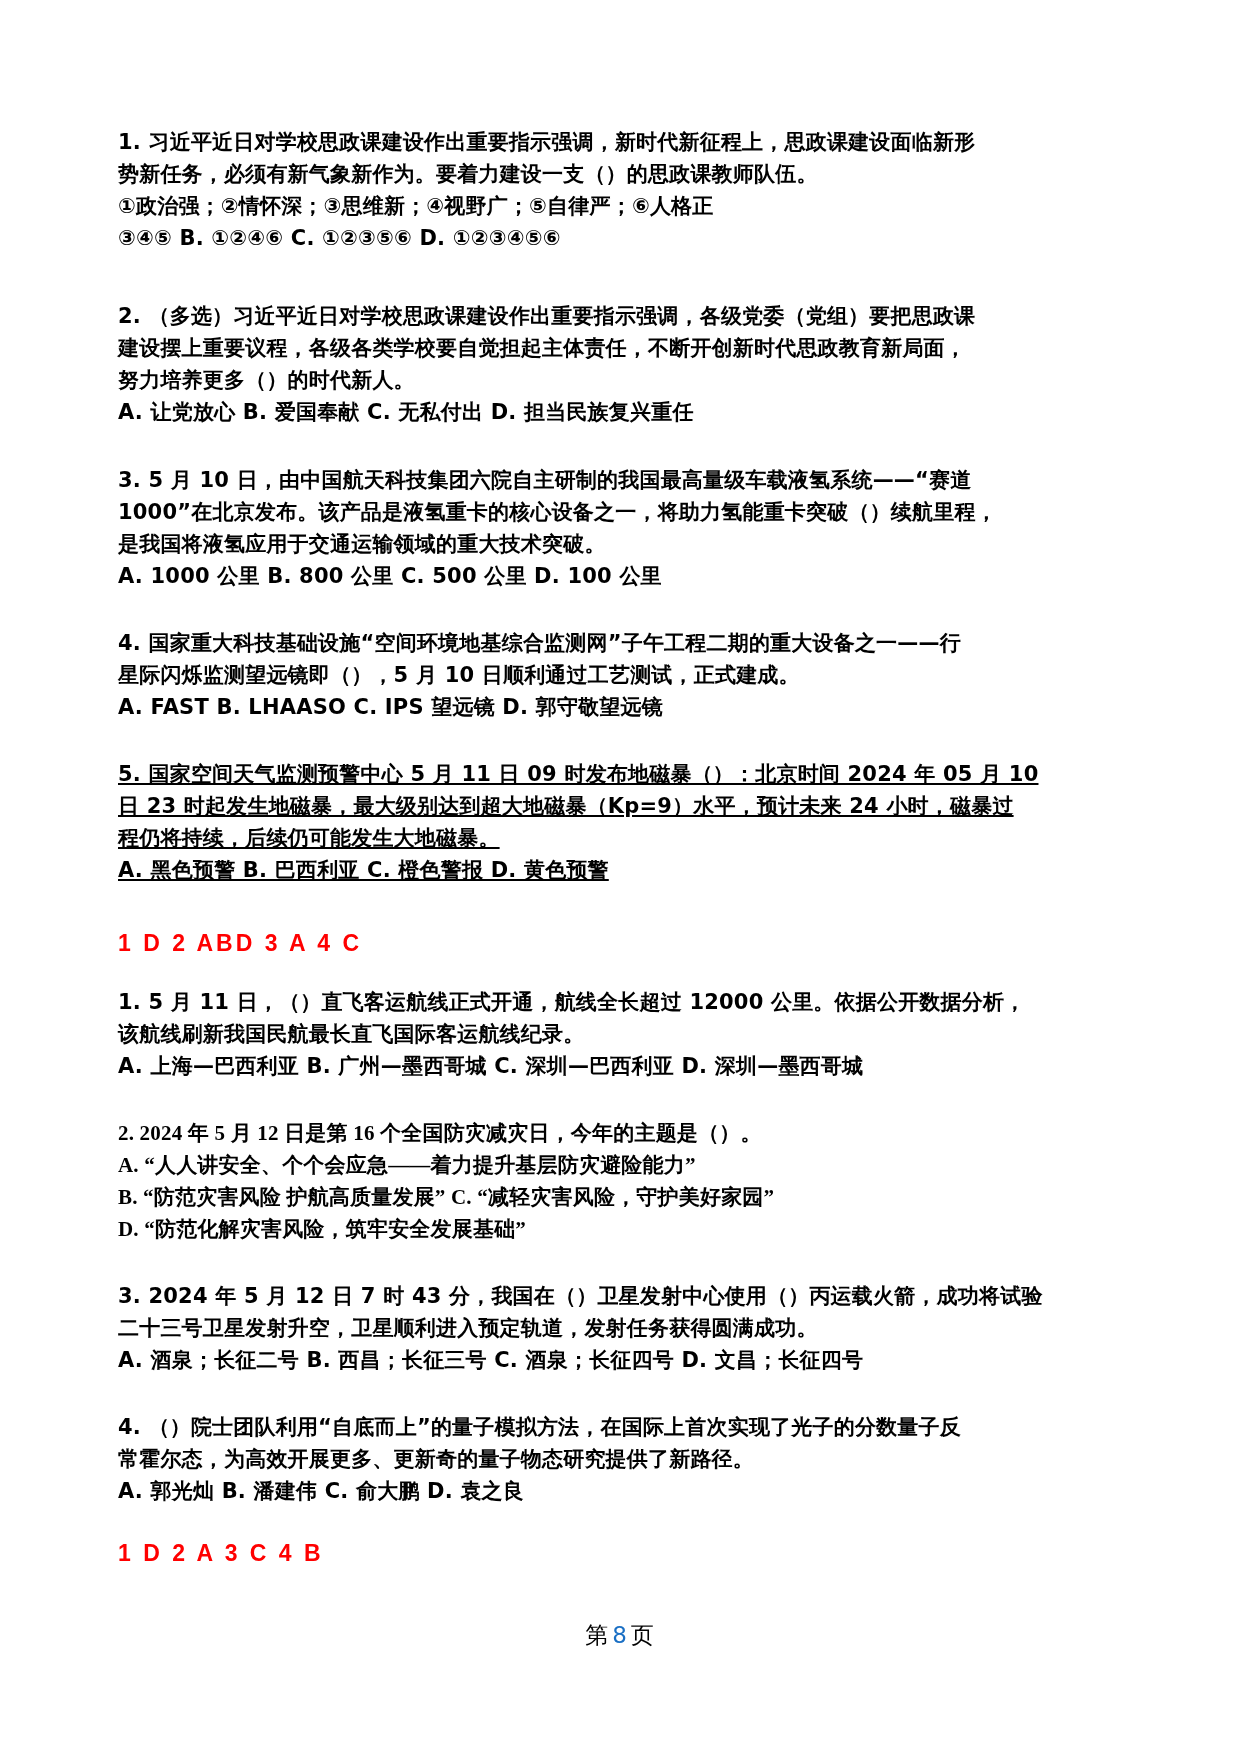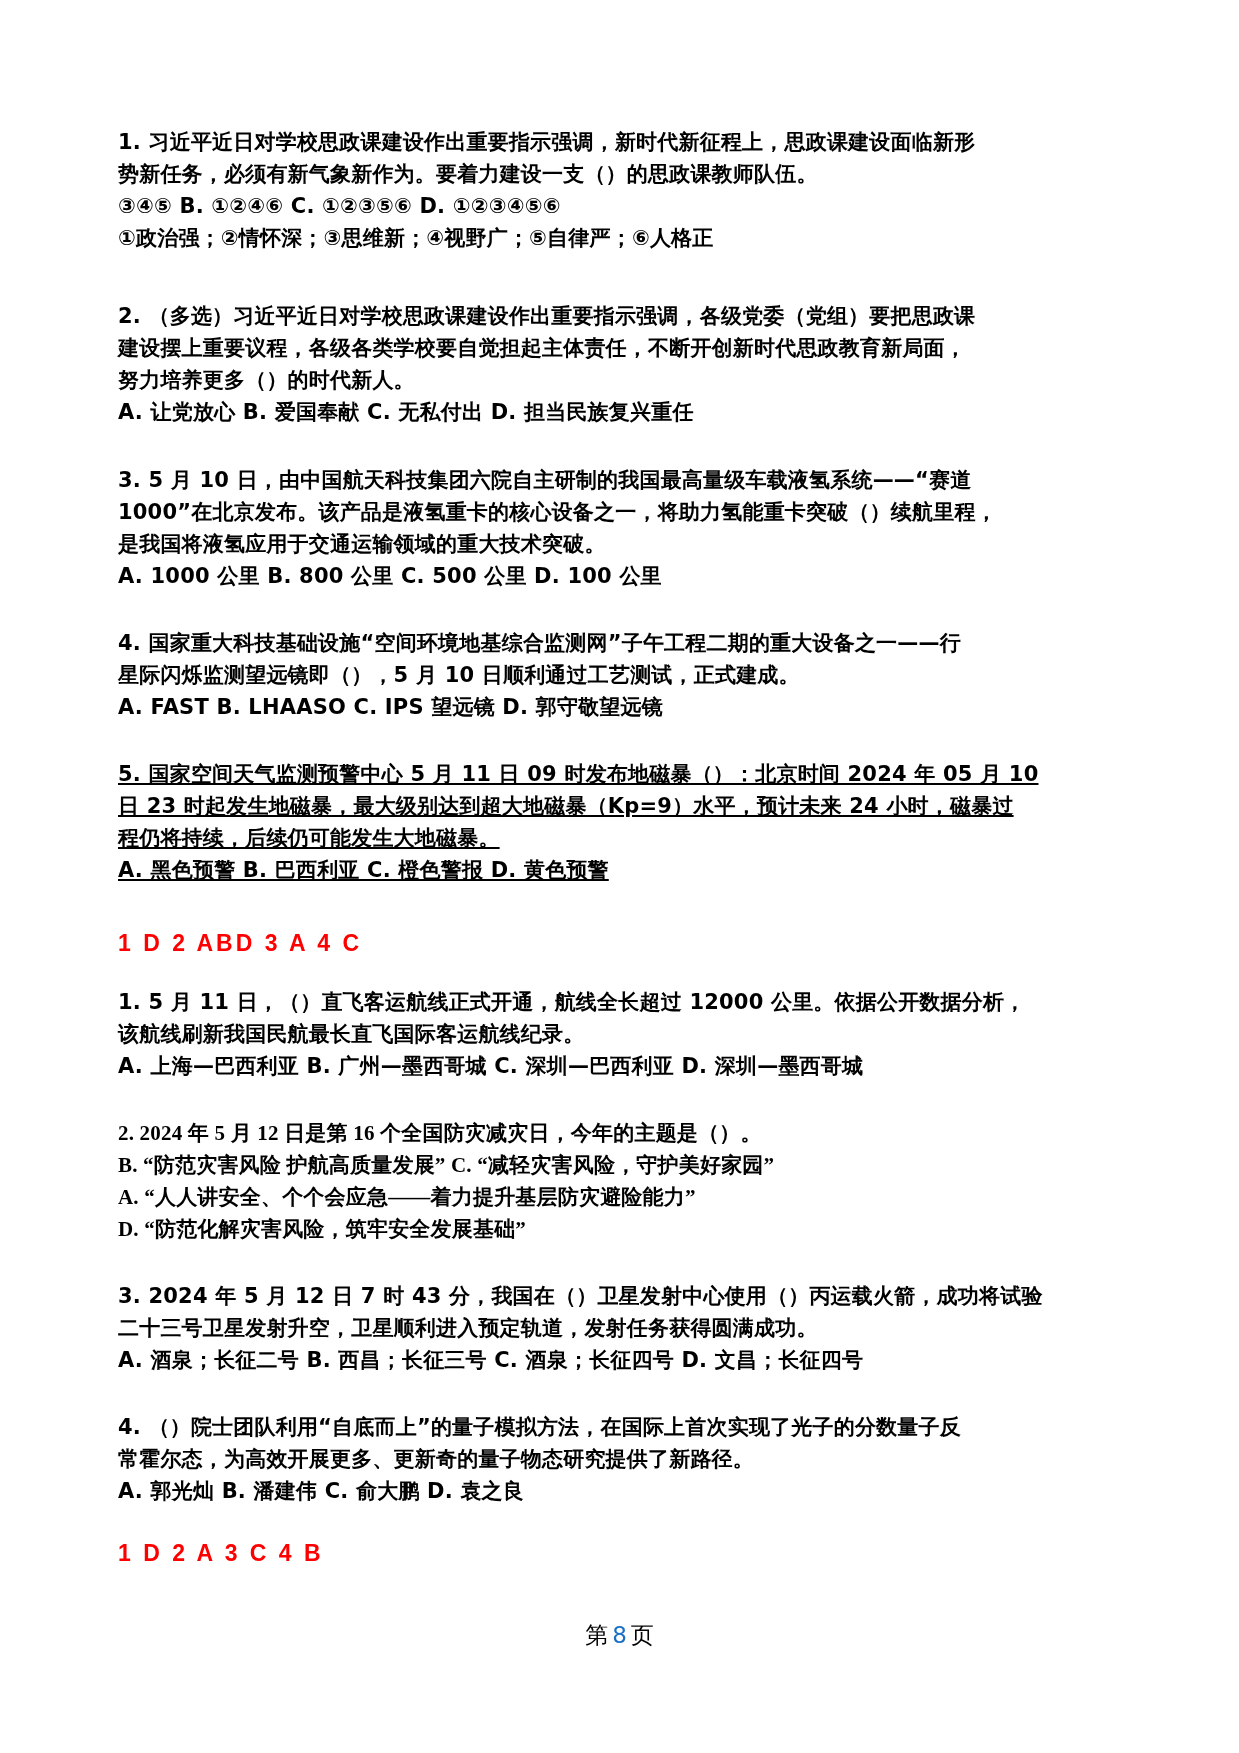--- a/index.html
+++ b/index.html
@@ -61,22 +61,22 @@
     }
   </style>
 </head>
 <body>
 
 <div class="page">
 
   <div class="block" style="top:126px;">
     <div class="line">1. 习近平近日对学校思政课建设作出重要指示强调，新时代新征程上，思政课建设面临新形</div>
     <div class="line">势新任务，必须有新气象新作为。要着力建设一支（）的思政课教师队伍。</div>
+    <div class="line">①政治强；②情怀深；③思维新；④视野广；⑤自律严；⑥人格正</div>
     <div class="line">③④⑤   B. ①②④⑥   C. ①②③⑤⑥   D. ①②③④⑤⑥</div>
-    <div class="line">①政治强；②情怀深；③思维新；④视野广；⑤自律严；⑥人格正</div>
   </div>
 
   <div class="block" style="top:300px;">
     <div class="line">2. （多选）习近平近日对学校思政课建设作出重要指示强调，各级党委（党组）要把思政课</div>
     <div class="line">建设摆上重要议程，各级各类学校要自觉担起主体责任，不断开创新时代思政教育新局面，</div>
     <div class="line">努力培养更多（）的时代新人。</div>
     <div class="line">A. 让党放心   B. 爱国奉献   C. 无私付出   D. 担当民族复兴重任</div>
   </div>
 
   <div class="block" style="top:464px;">
@@ -102,22 +102,22 @@
   <div class="answers" style="top:930px;">1 D 2 ABD 3 A 4 C</div>
 
   <div class="block" style="top:986px;">
     <div class="line">1. 5 月 11 日，（）直飞客运航线正式开通，航线全长超过 12000 公里。依据公开数据分析，</div>
     <div class="line">该航线刷新我国民航最长直飞国际客运航线纪录。</div>
     <div class="line">A. 上海—巴西利亚   B. 广州—墨西哥城   C. 深圳—巴西利亚   D. 深圳—墨西哥城</div>
   </div>
 
   <div class="block" style="top:1117px;font-family:Liberation Serif, serif;">
     <div class="line">2. 2024 年 5 月 12 日是第 16 个全国防灾减灾日，今年的主题是（）。</div>
+    <div class="line">A. “人人讲安全、个个会应急——着力提升基层防灾避险能力”</div>
     <div class="line">B. “防范灾害风险 护航高质量发展”    C. “减轻灾害风险，守护美好家园”</div>
-    <div class="line">A. “人人讲安全、个个会应急——着力提升基层防灾避险能力”</div>
     <div class="line">D. “防范化解灾害风险，筑牢安全发展基础”</div>
   </div>
 
   <div class="block" style="top:1280px;">
     <div class="line">3. 2024 年 5 月 12 日 7 时 43 分，我国在（）卫星发射中心使用（）丙运载火箭，成功将试验</div>
     <div class="line">二十三号卫星发射升空，卫星顺利进入预定轨道，发射任务获得圆满成功。</div>
     <div class="line">A. 酒泉；长征二号   B. 西昌；长征三号   C. 酒泉；长征四号   D. 文昌；长征四号</div>
   </div>
 
   <div class="block" style="top:1411px;">

